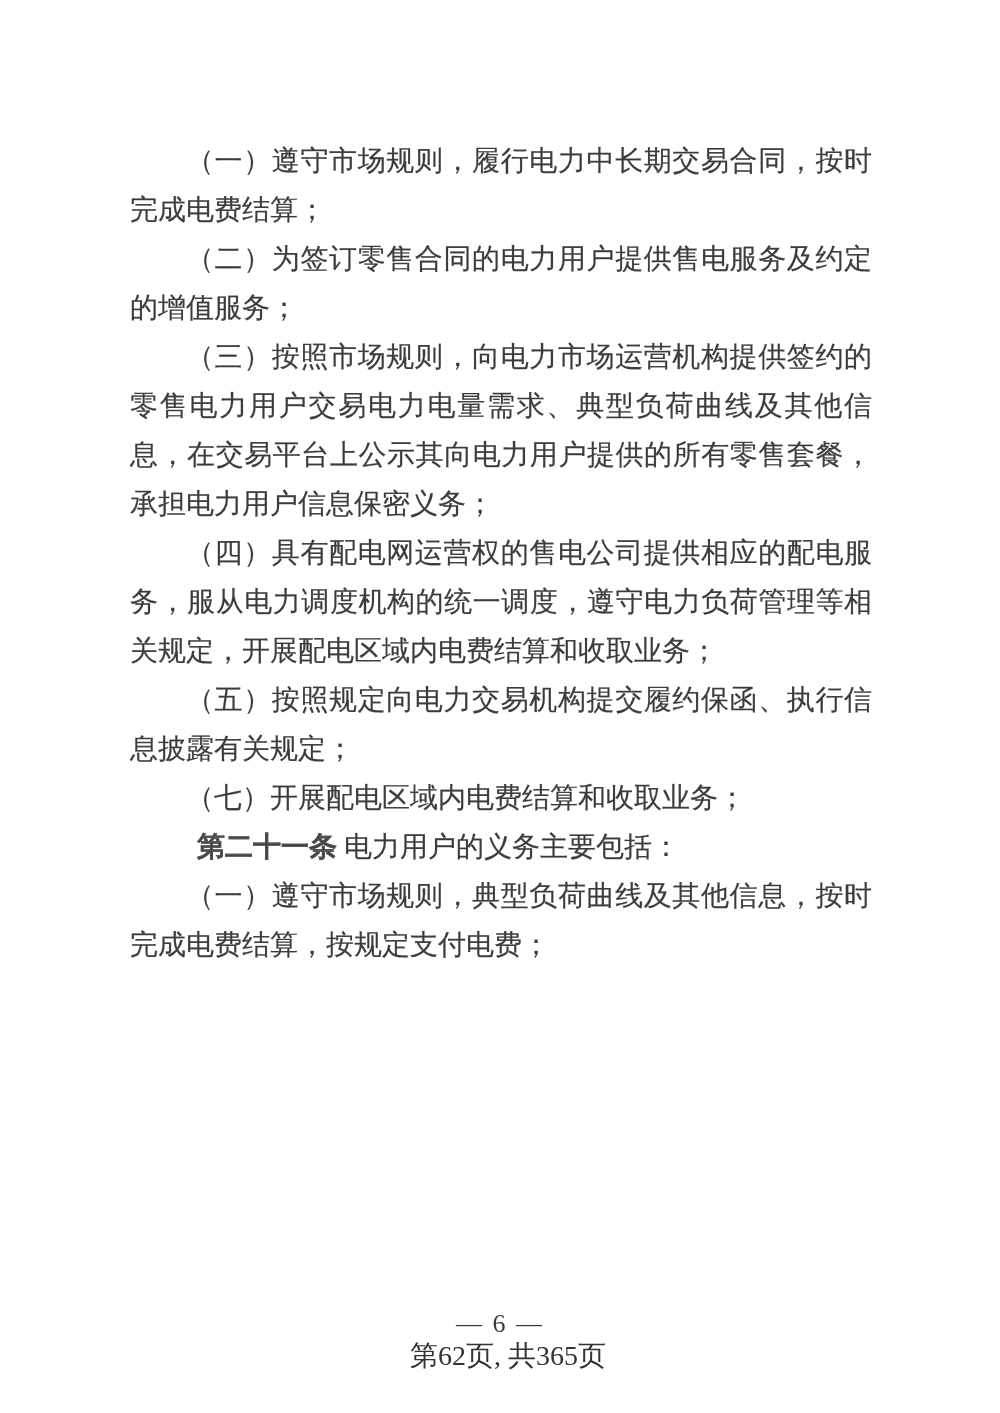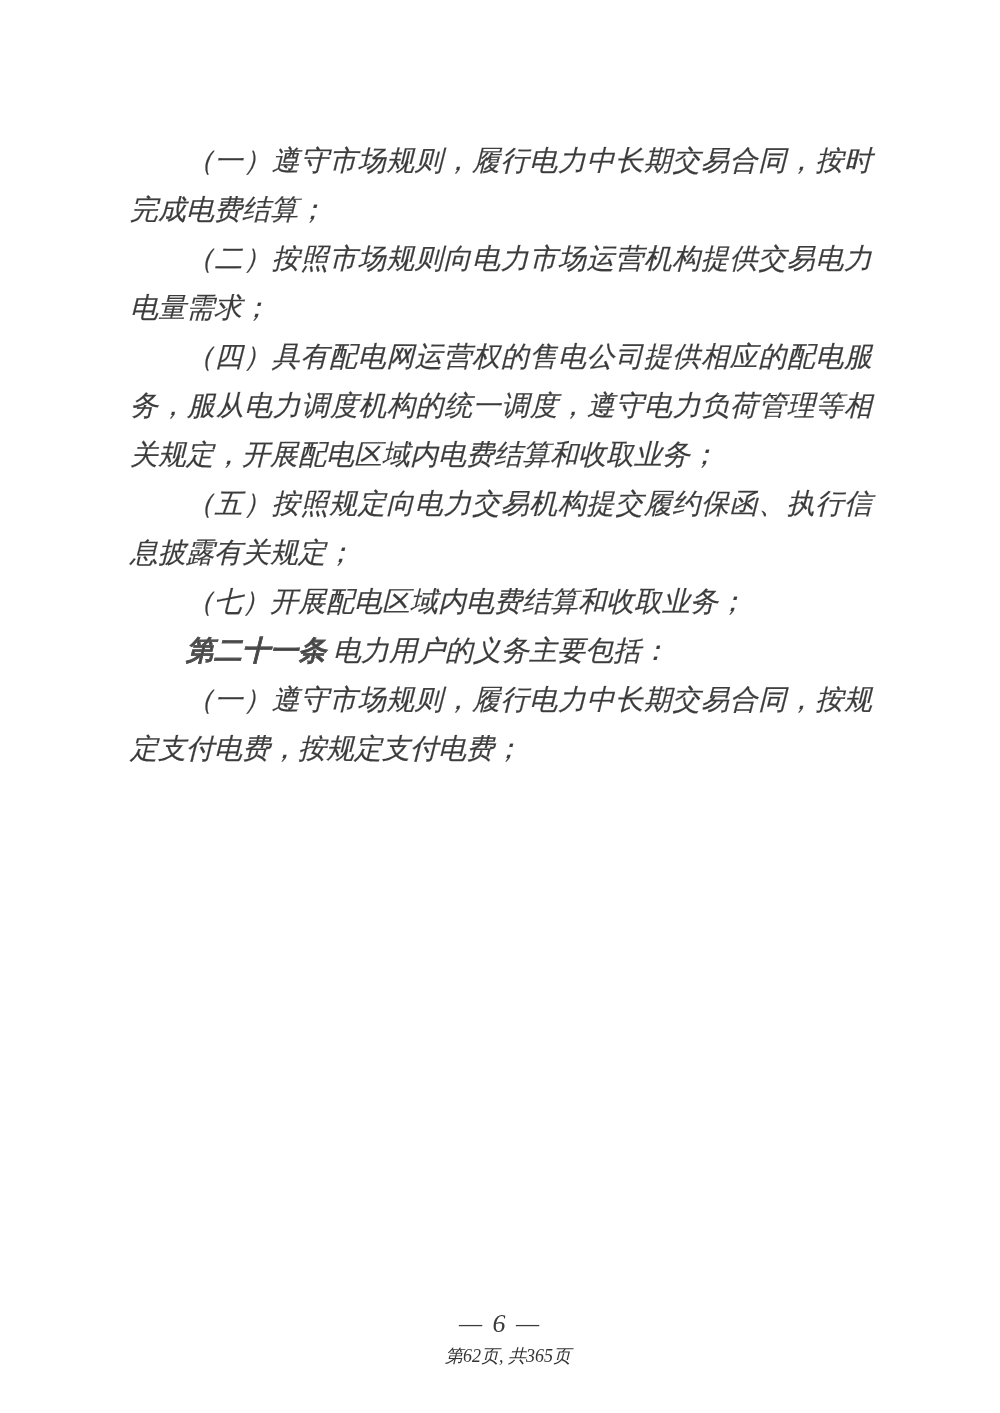--- a/index.html
+++ b/index.html
@@ -8,84 +8,85 @@
     background: #ffffff;
   }
   .page {
     position: relative;
     width: 1000px;
     height: 1413px;
     background: #ffffff;
     overflow: hidden;
     font-family: "Liberation Serif", "DejaVu Serif", serif;
     color: #3b3b3b;
-    font-style: italic;
   }
   .content {
     position: absolute;
     left: 130px;
     top: 136px;
     width: 742px;
   }
   .para {
     margin: 0;
     padding: 0;
     text-indent: 2em;
     font-size: 28px;
     line-height: 49px;
     text-align: justify;
     color: #3b3b3b;
     -webkit-text-stroke: 0.2px #555;
   }
   .article-number {
     font-weight: bold;
+    margin-left: 11px;
   }
   .footer {
     position: absolute;
     left: 0;
     right: 0;
     bottom: 42px;
     text-align: center;
   }
   .page-number {
     font-size: 26px;
     line-height: 34px;
     color: #3b3b3b;
     letter-spacing: 2px;
   }
   .page-info {
-    font-size: 18px;
+    font-size: 28px;
     line-height: 30px;
     color: #333333;
     padding-left: 16px;
   }
 </style>
 </head>
 <body>
 
 <div class="page">
   <div class="content">
 
     <p class="para">（一）遵守市场规则，履行电力中长期交易合同，按时完成电费结算；</p>
 
-    <p class="para">（二）按照市场规则向电力市场运营机构提供交易电力电量需求；</p>
+    <p class="para">（二）为签订零售合同的电力用户提供售电服务及约定的增值服务；</p>
 
+    <p class="para">（三）按照市场规则，向电力市场运营机构提供签约的零售电力用户交易电力电量需求、典型负荷曲线及其他信息，在交易平台上公示其向电力用户提供的所有零售套餐，承担电力用户信息保密义务；</p>
 
     <p class="para">（四）具有配电网运营权的售电公司提供相应的配电服务，服从电力调度机构的统一调度，遵守电力负荷管理等相关规定，开展配电区域内电费结算和收取业务；</p>
 
     <p class="para">（五）按照规定向电力交易机构提交履约保函、执行信息披露有关规定；</p>
 
 
     <p class="para">（七）开展配电区域内电费结算和收取业务；</p>
 
 
 
     <p class="para"><span class="article-number">第二十一条</span><span>&nbsp;电力用户的义务主要包括：</span></p>
 
-    <p class="para">（一）遵守市场规则，履行电力中长期交易合同，按规定支付电费，按规定支付电费；</p>
+    <p class="para">（一）遵守市场规则，典型负荷曲线及其他信息，按时完成电费结算，按规定支付电费；</p>
 
 
   </div>
 
   <div class="footer">
     <div class="page-number">— 6 —</div>
     <div class="page-info">第62页, 共365页</div>
   </div>
 </div>
 

